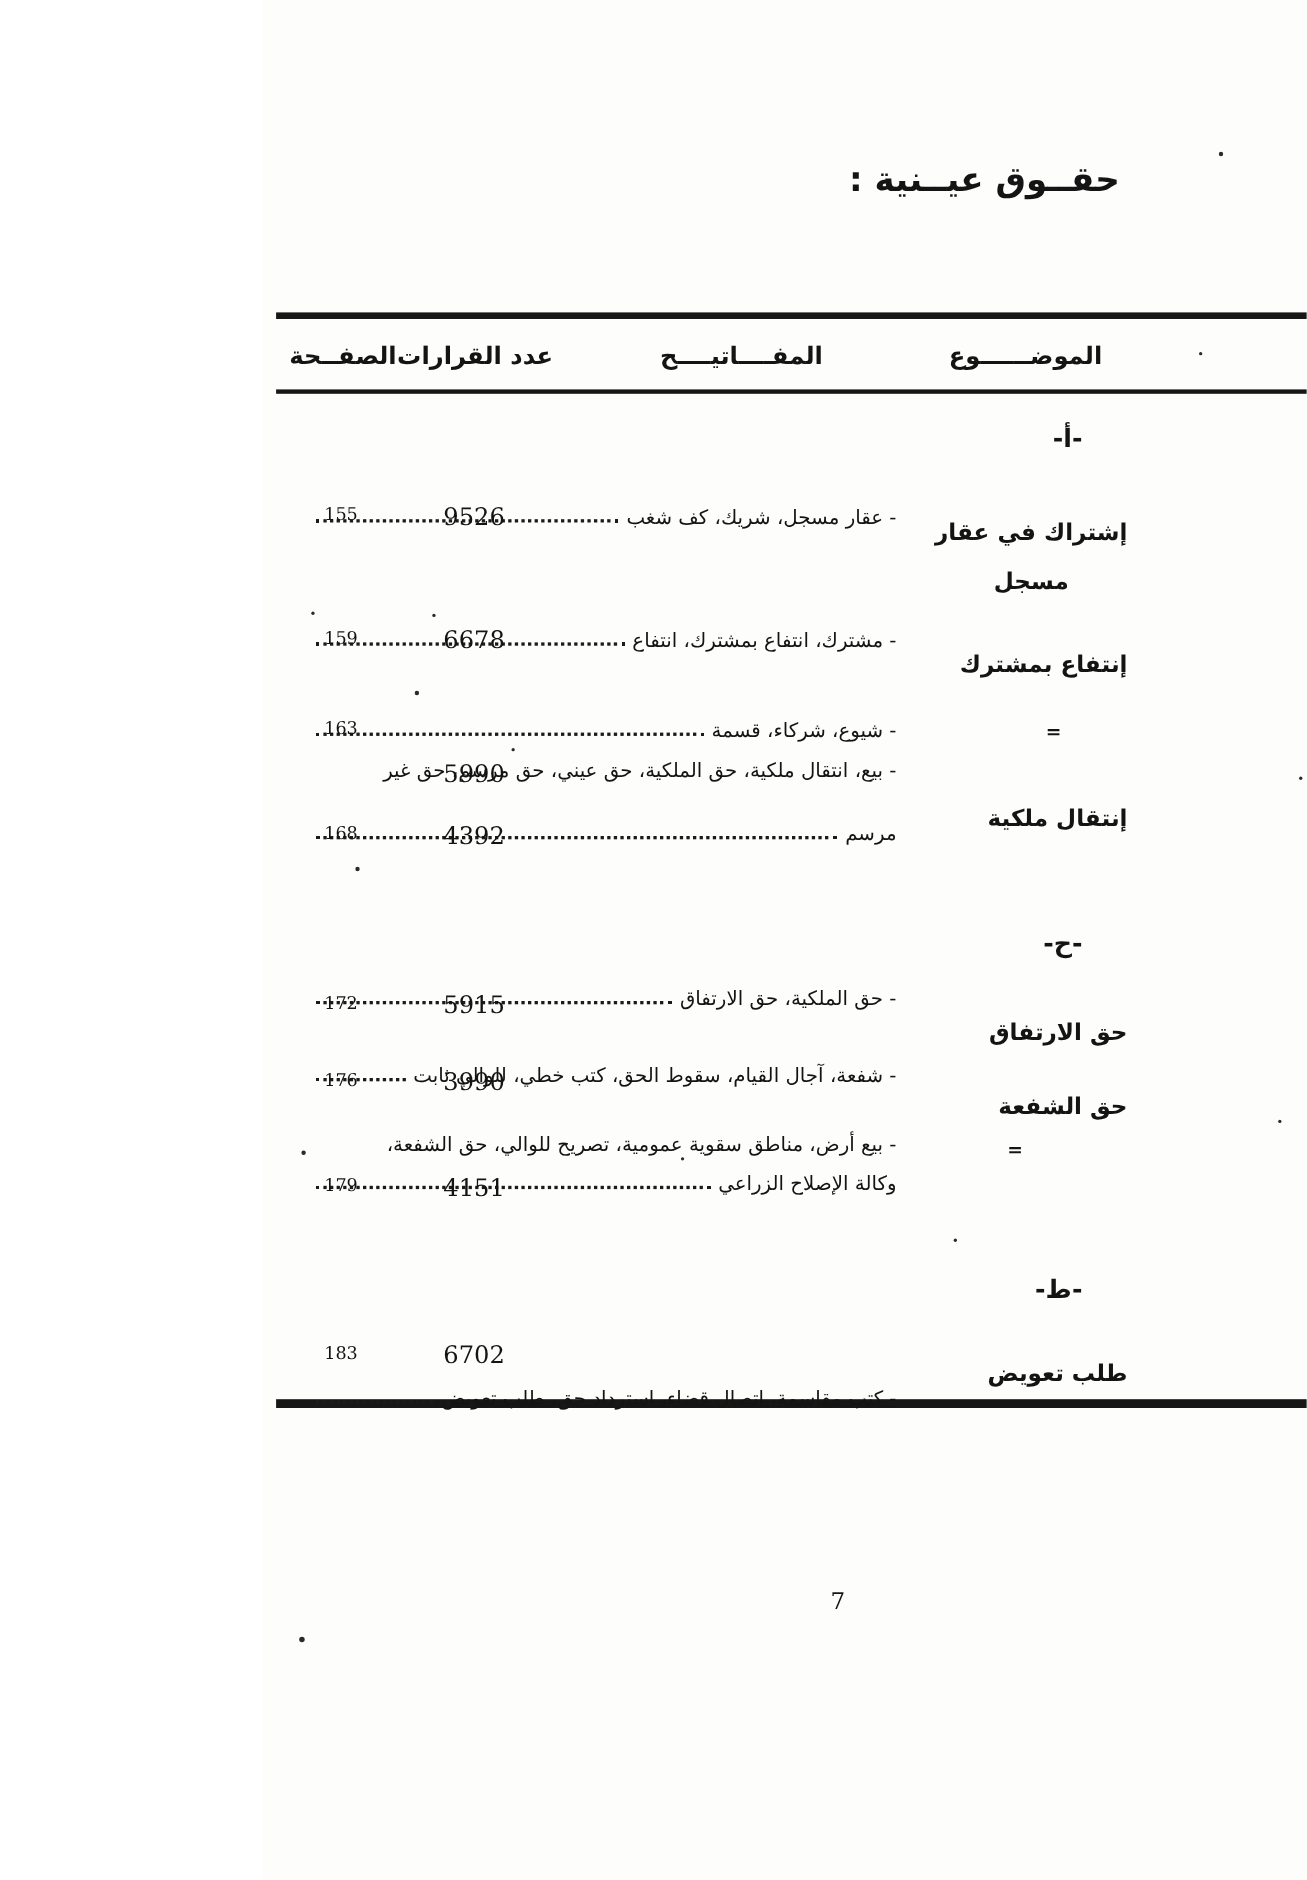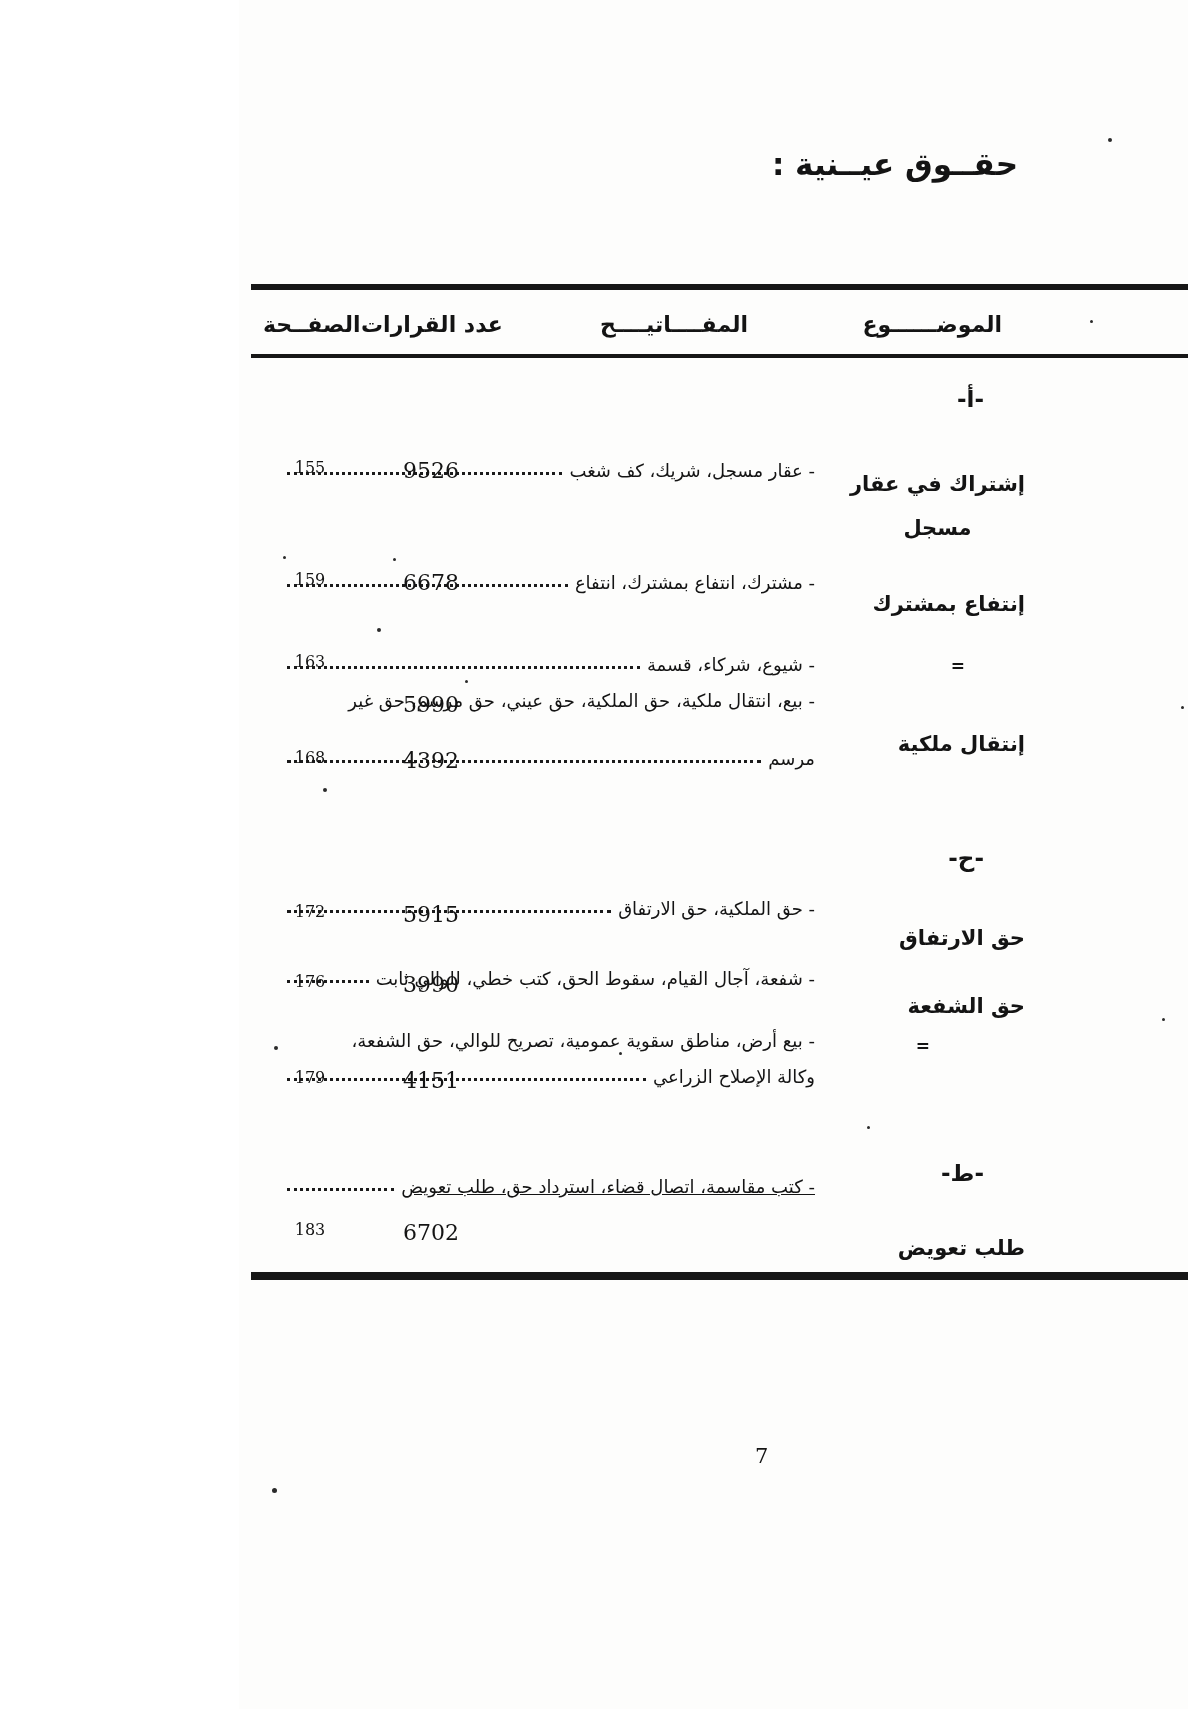--- a/index.html
+++ b/index.html
@@ -147,21 +147,21 @@
     <span class="leader"></span>
   </div>
   <div class="dec" style="top:1068px;">4151</div>
   <div class="pg" style="top:1068px;">179</div>
 
   <div class="sec" style="top:1160px;">-ط-</div>
 
   <div class="subject" style="top:1226px;">
     <div>طلب تعويض</div>
   </div>
-  <div class="keys" style="top:1176px;text-decoration:underline;">
+  <div class="keys" style="top:1261px;text-decoration:underline;">
     <span class="t">- كتب مقاسمة، اتصال قضاء، استرداد حق، طلب تعويض</span>
     <span class="leader"></span>
   </div>
   <div class="dec" style="top:1220px;">6702</div>
   <div class="pg" style="top:1220px;">183</div>
 
   <div class="pagenum">7</div>
 
 </div>
 

